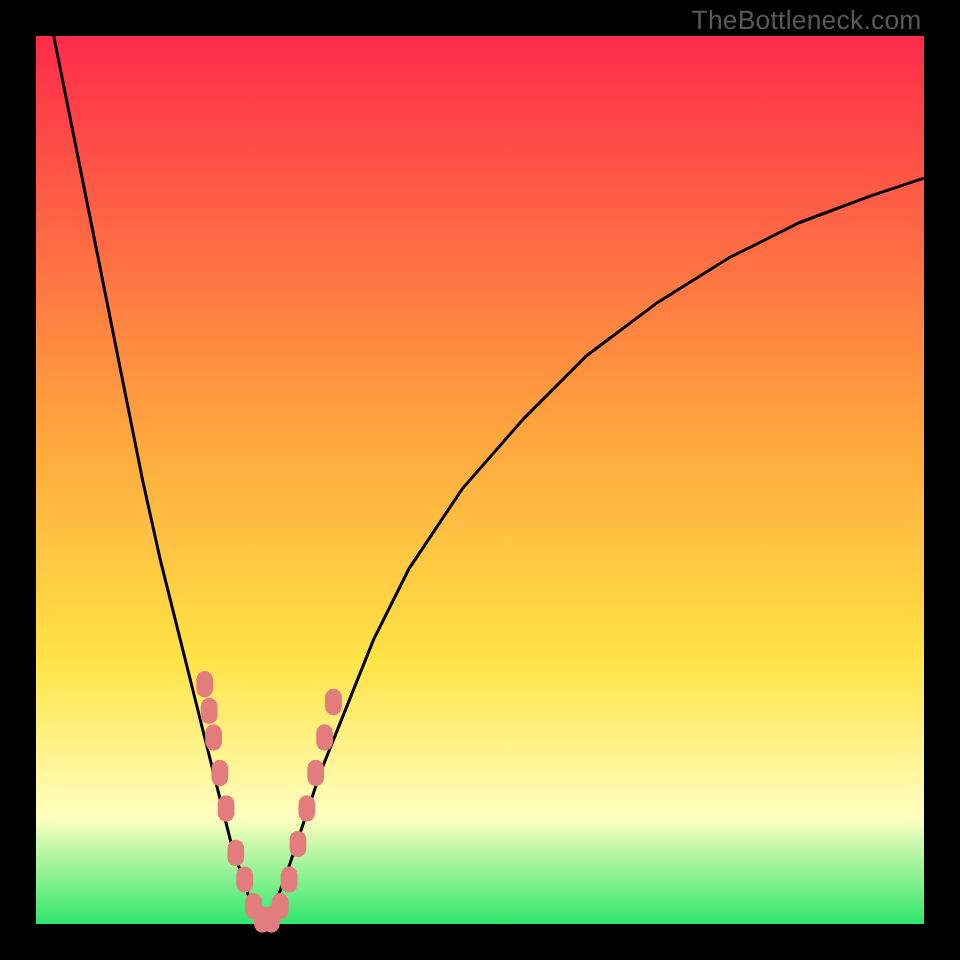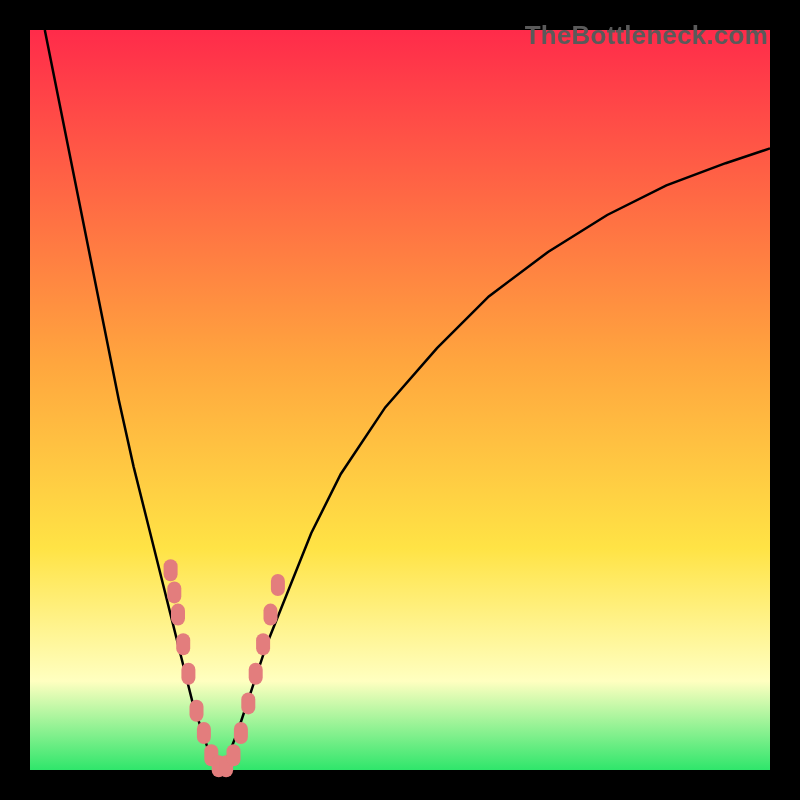--- a/index.html
+++ b/index.html
@@ -25,27 +25,26 @@
     
     background: linear-gradient(to bottom,
       var(--c-red)       0%,
       var(--c-orange)    45%,
       var(--c-yellow)    70%,
       var(--c-paleyellow) 88%,
       var(--c-green)     100%);
   }
   .watermark {
     position: absolute;
-    top: 20px;
+    top: 4px;
     right: 32px;
     color: #5a5a5a;
-    font-size: 26px;
+    font-size: 22px;
     letter-spacing: 0.2px;
     user-select: none;
-    font-weight: bold;
   }
   svg.curves {
     position: absolute;
     inset: 0;
   }
 </style>
 </head>
 <body>
 
 <div class="frame">

